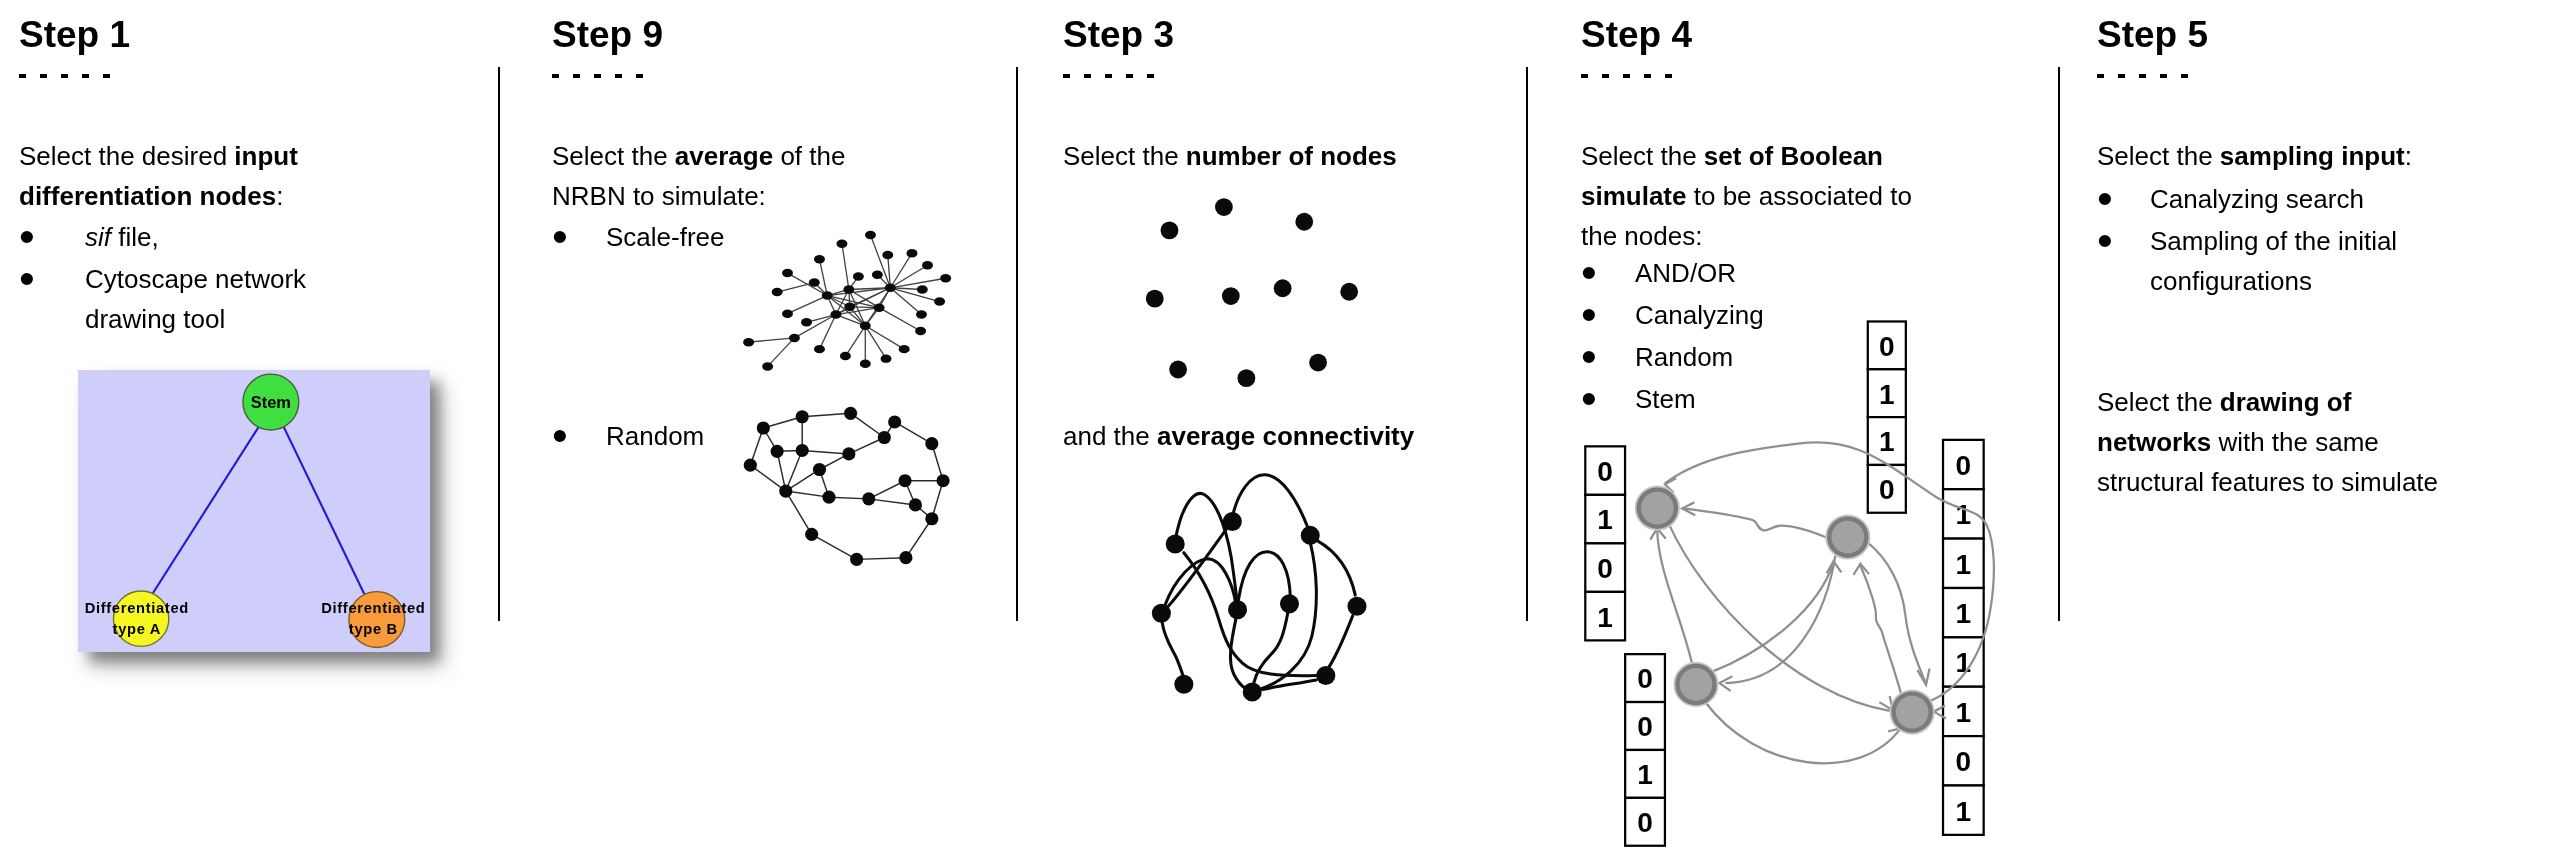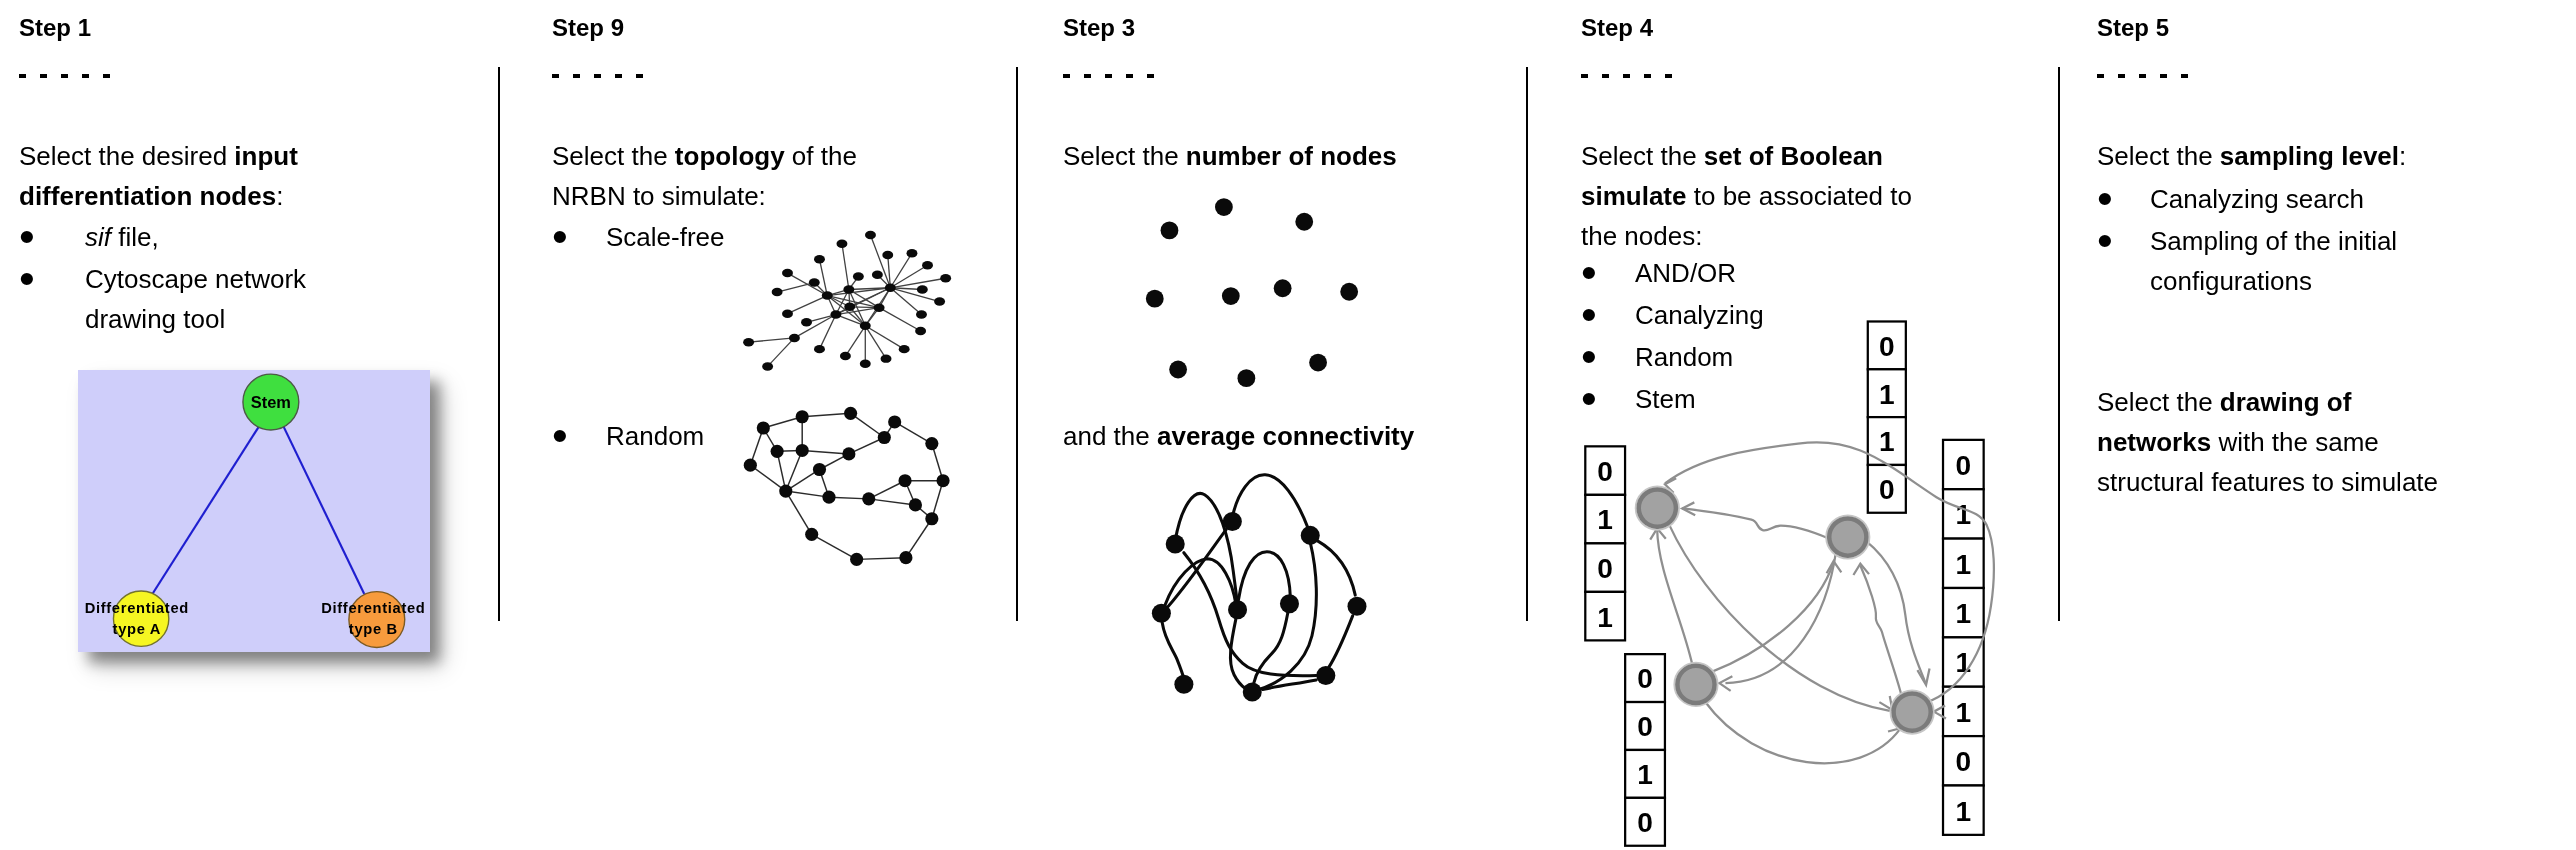--- a/index.html
+++ b/index.html
@@ -1,19 +1,19 @@
 <!DOCTYPE html>
 <html style="font-size:14px"><head>
 <meta charset="utf-8">
 <style>
 html,body{margin:0;padding:0;}
 body{width:2576px;height:851px;background:#fff;position:relative;overflow:hidden;
      font-family:"Liberation Sans",sans-serif;color:#000;}
 .t{position:absolute;font-size:26px;line-height:40px;white-space:nowrap;}
-.hd{position:absolute;font-size:24px;font-weight:bold;white-space:nowrap;text-align:center;}
+.hd{position:absolute;font-size:37px;font-weight:bold;white-space:nowrap;text-align:center;}
 .dash{position:absolute;height:3.9px;width:91px;
   background:repeating-linear-gradient(90deg,#000 0,#000 7.4px,transparent 7.4px,transparent 21px);}
 .vline{position:absolute;top:67px;height:554px;width:1.9px;background:#000;}
 .blt{position:absolute;font-size:45px;line-height:40px;}
 svg{position:absolute;overflow:visible;}
 </style>
 </head>
 <body>
 
 <div class="vline" style="left:498px"></div>
@@ -40,21 +40,21 @@
   <text x="223" y="44" font-size="19" font-weight="bold" text-anchor="middle">Stem</text>
   <text x="68" y="281.5" font-size="17" letter-spacing="0.8" font-weight="bold" text-anchor="middle">Differentiated</text>
   <text x="68" y="305.5" font-size="17" letter-spacing="0.8" font-weight="bold" text-anchor="middle">type A</text>
   <text x="341.5" y="281.5" font-size="17" letter-spacing="0.8" font-weight="bold" text-anchor="middle">Differentiated</text>
   <text x="341.5" y="305.5" font-size="17" letter-spacing="0.8" font-weight="bold" text-anchor="middle">type B</text>
 </svg>
 </div>
 
 <div class="hd" style="left:552px;top:14.3px">Step 9</div>
 <div class="dash" style="left:552px;top:74px"></div>
-<div class="t" style="left:552px;top:136px">Select the <b>topology</b> of the<br>NRBN to simulate:</div>
+<div class="t" style="left:552px;top:136px">Select the <b>average</b> of the<br>NRBN to simulate:</div>
 <div class="blt" style="left:552px;top:217px">•</div>
 <div class="t" style="left:606px;top:217px">Scale-free</div>
 <div class="blt" style="left:552px;top:416px">•</div>
 <div class="t" style="left:606px;top:416px">Random</div>
 
 <svg style="left:727px;top:208px" width="242" height="182" viewBox="0 0 280 210">
 <g stroke="#414141" stroke-width="1.5">
       <line x1="141" y1="94" x2="116" y2="101"></line>
       <line x1="141" y1="94" x2="142" y2="114"></line>
       <line x1="141" y1="94" x2="126" y2="123"></line>
@@ -329,19 +329,19 @@
     <circle cx="315.5" cy="260.1" r="25" fill="none" stroke="#c6c6c6" stroke-width="2.2"></circle>
     <circle cx="315.5" cy="260.1" r="21.5" fill="#a2a2a2" stroke="#7b7b7b" stroke-width="5.2"></circle>
     <circle cx="139.9" cy="430.5" r="25" fill="none" stroke="#c6c6c6" stroke-width="2.2"></circle>
     <circle cx="139.9" cy="430.5" r="21.5" fill="#a2a2a2" stroke="#7b7b7b" stroke-width="5.2"></circle>
     <circle cx="389.9" cy="462.5" r="25" fill="none" stroke="#c6c6c6" stroke-width="2.2"></circle>
     <circle cx="389.9" cy="462.5" r="21.5" fill="#a2a2a2" stroke="#7b7b7b" stroke-width="5.2"></circle>
 </svg>
 
 <div class="hd" style="left:2097px;top:14.3px">Step 5</div>
 <div class="dash" style="left:2097px;top:74px"></div>
-<div class="t" style="left:2097px;top:136px">Select the <b>sampling level</b>:</div>
+<div class="t" style="left:2097px;top:136px">Select the <b>sampling input</b>:</div>
 <div class="blt" style="left:2097px;top:179px">•</div>
 <div class="t" style="left:2150px;top:179px">Canalyzing search</div>
 <div class="blt" style="left:2097px;top:221px">•</div>
 <div class="t" style="left:2150px;top:221px">Sampling of the initial<br>configurations</div>
 <div class="t" style="left:2097px;top:382px">Select the <b>drawing of</b><br><b>networks</b> with the same<br>structural features to simulate</div>
 
 
 </body></html>

